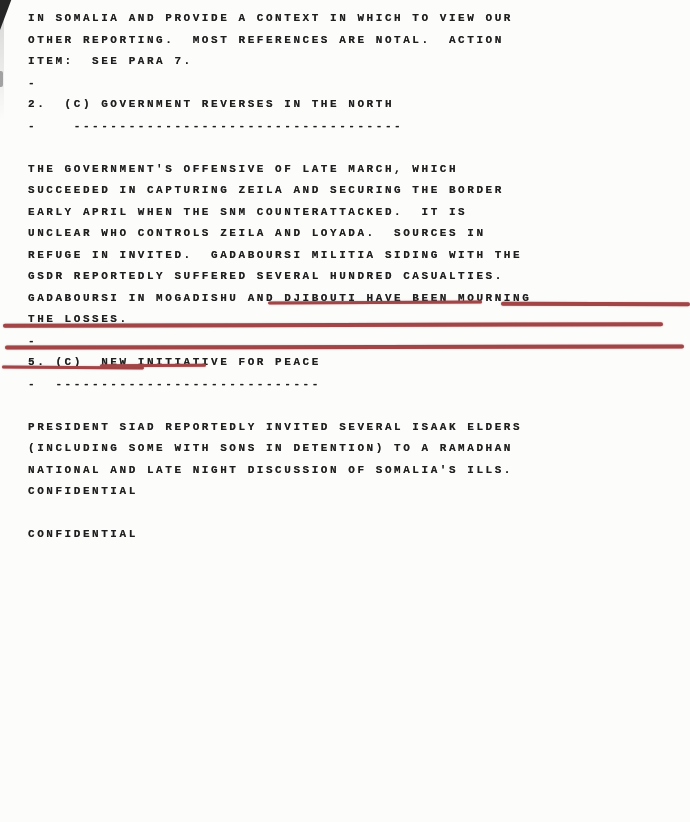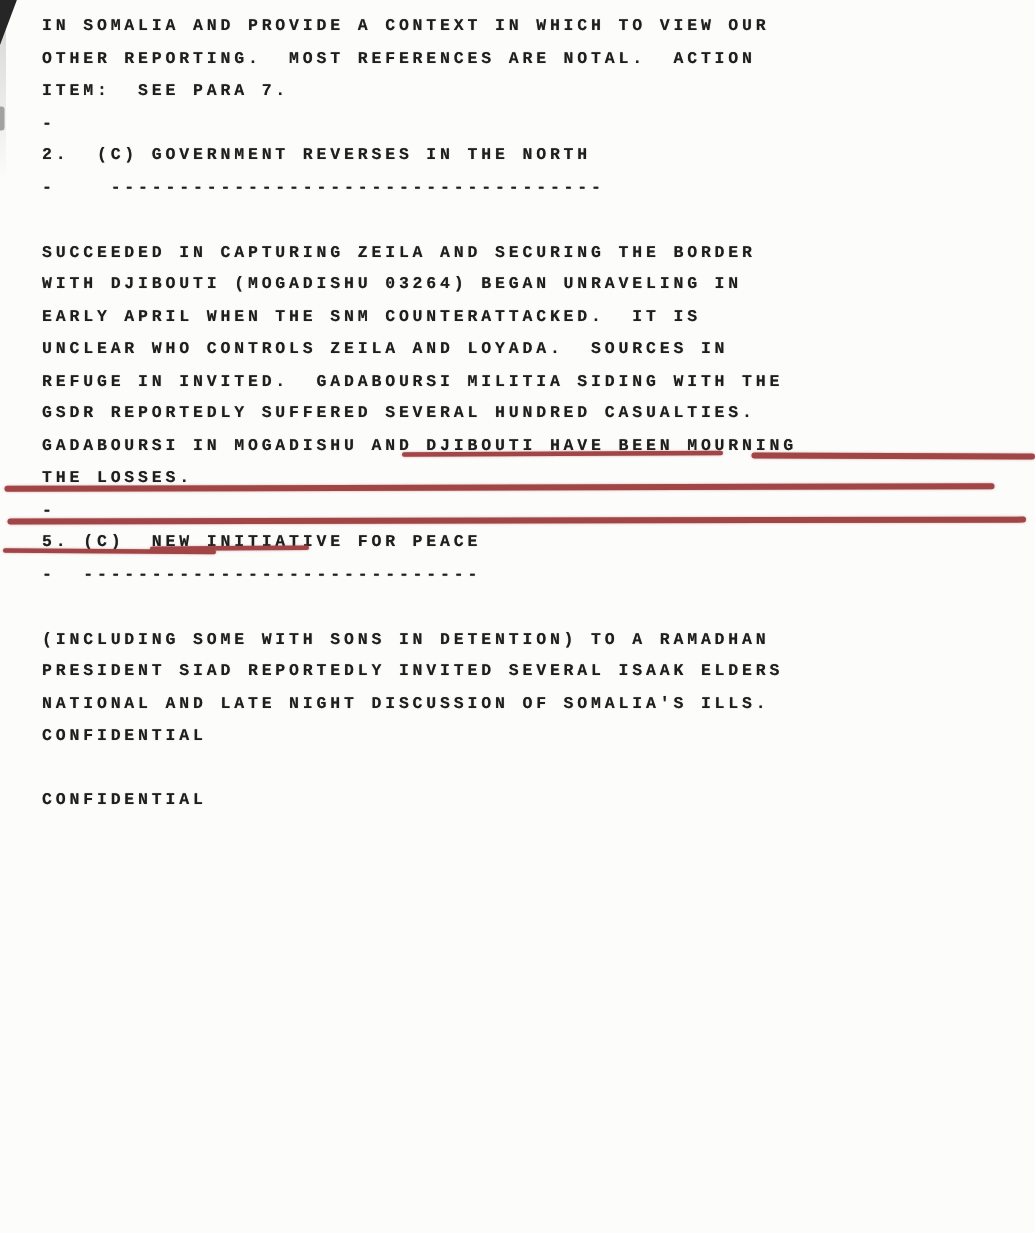--- a/index.html
+++ b/index.html
@@ -81,34 +81,34 @@
   <div class="edge-sliver"></div>
 
   <div class="text-block">
       <div class="line">IN SOMALIA AND PROVIDE A CONTEXT IN WHICH TO VIEW OUR</div>
       <div class="line">OTHER REPORTING.  MOST REFERENCES ARE NOTAL.  ACTION</div>
       <div class="line">ITEM:  SEE PARA 7.</div>
       <div class="line">-</div>
       <div class="line">2.  (C) GOVERNMENT REVERSES IN THE NORTH</div>
       <div class="line">-    ------------------------------------</div>
       <div class="line"></div>
+      <div class="line">THE GOVERNMENT'S OFFENSIVE OF LATE MARCH, WHICH</div>
       <div class="line">SUCCEEDED IN CAPTURING ZEILA AND SECURING THE BORDER</div>
-      <div class="line">WITH DJIBOUTI (MOGADISHU 03264) BEGAN UNRAVELING IN</div>
       <div class="line">EARLY APRIL WHEN THE SNM COUNTERATTACKED.  IT IS</div>
       <div class="line">UNCLEAR WHO CONTROLS ZEILA AND LOYADA.  SOURCES IN</div>
       <div class="line">REFUGE IN INVITED.  GADABOURSI MILITIA SIDING WITH THE</div>
       <div class="line">GSDR REPORTEDLY SUFFERED SEVERAL HUNDRED CASUALTIES.</div>
       <div class="line">GADABOURSI IN MOGADISHU AND DJIBOUTI HAVE BEEN MOURNING</div>
       <div class="line">THE LOSSES.</div>
       <div class="line">-</div>
       <div class="line">5. (C)  NEW INITIATIVE FOR PEACE</div>
       <div class="line">-  -----------------------------</div>
       <div class="line"></div>
+      <div class="line">PRESIDENT SIAD REPORTEDLY INVITED SEVERAL ISAAK ELDERS</div>
       <div class="line">(INCLUDING SOME WITH SONS IN DETENTION) TO A RAMADHAN</div>
-      <div class="line">PRESIDENT SIAD REPORTEDLY INVITED SEVERAL ISAAK ELDERS</div>
       <div class="line">NATIONAL AND LATE NIGHT DISCUSSION OF SOMALIA'S ILLS.</div>
       <div class="line">CONFIDENTIAL</div>
       <div class="line"></div>
       <div class="line">CONFIDENTIAL</div>
     </div>
 
   <div class="underline-layer">
       <div class="underline" style="left: 268px; top: 300.5px; width: 214px; height: 3.4px; transform: rotate(-0.25deg); background: rgb(161, 69, 71);"></div>
       <div class="underline" style="left: 501px; top: 302px; width: 189px; height: 3.6px; transform: rotate(0.2deg); background: rgb(161, 69, 71);"></div>
       <div class="underline" style="left: 3px; top: 322.5px; width: 660px; height: 3.6px; transform: rotate(-0.15deg); background: rgb(161, 69, 71);"></div>

